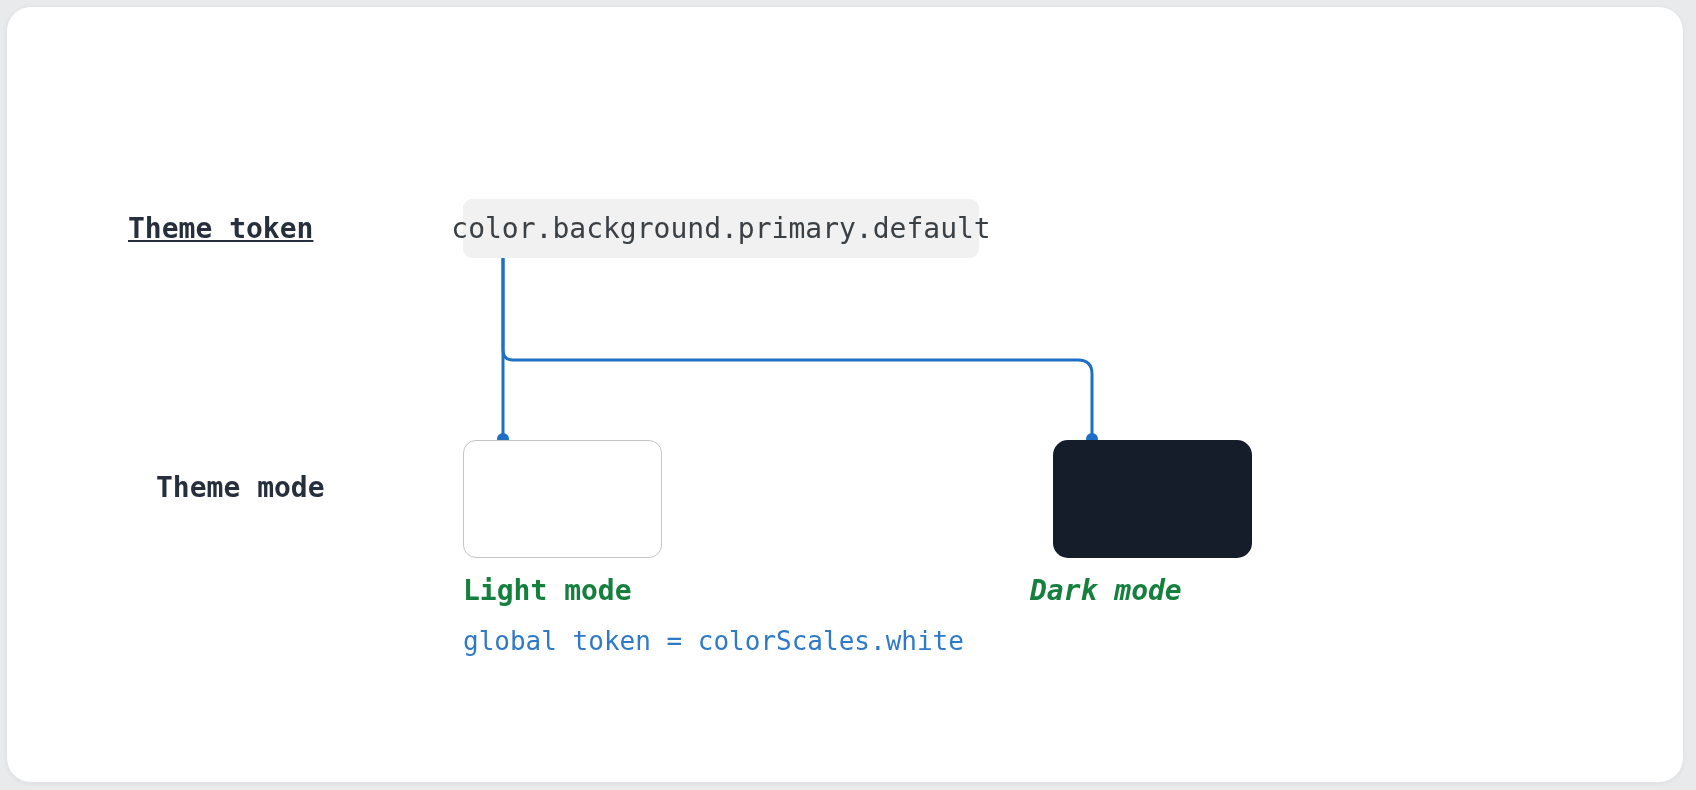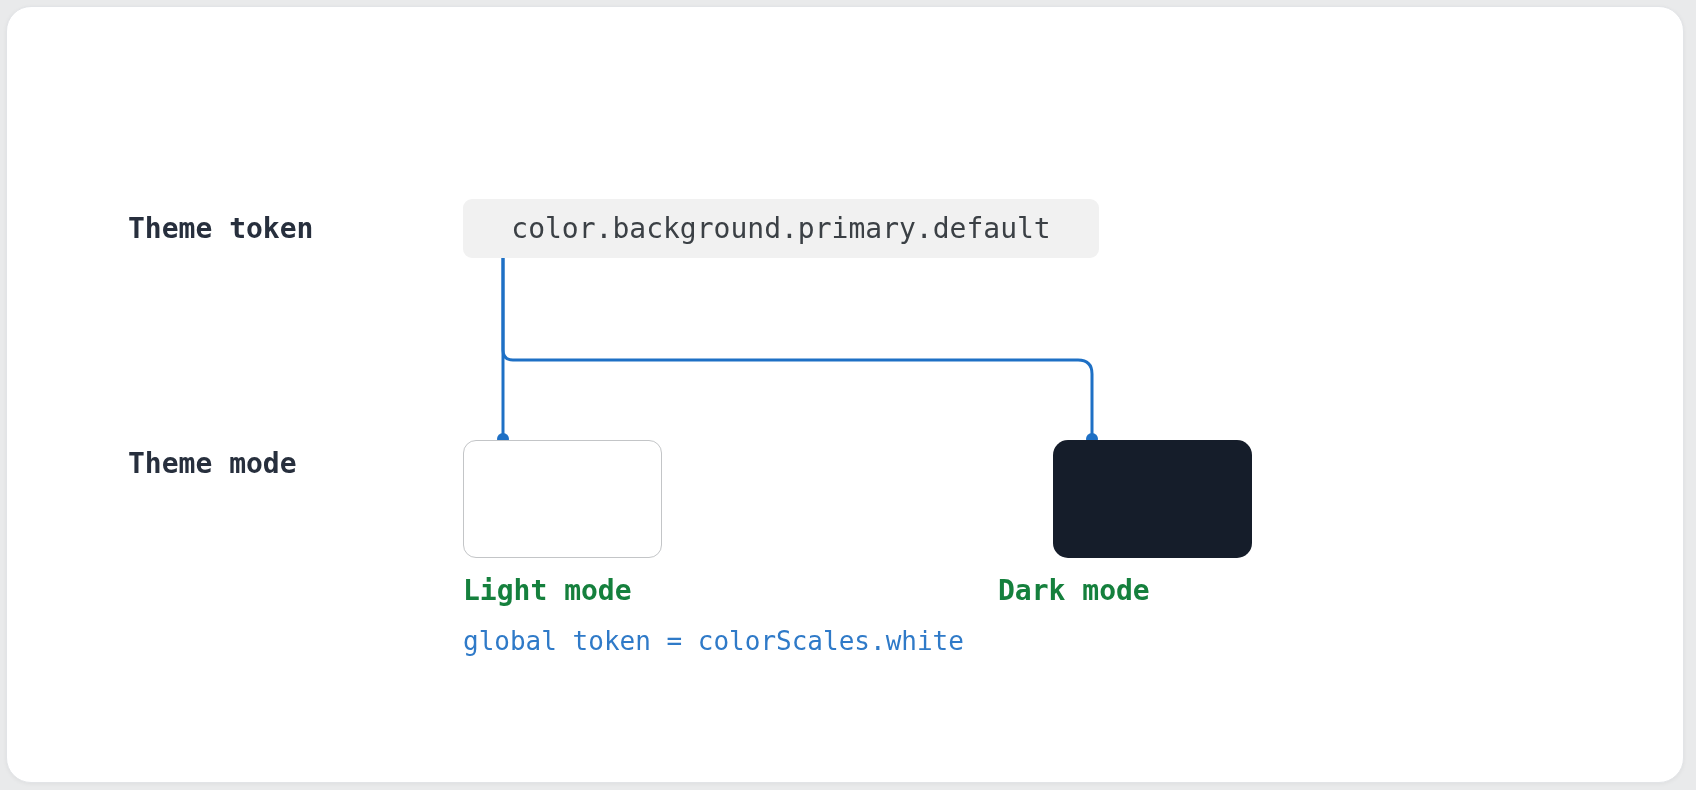--- a/index.html
+++ b/index.html
@@ -40,27 +40,27 @@
     position: absolute;
     left: 128px;
     display: flex;
     align-items: center;
     font-size: 28px;
     font-weight: bold;
     color: #272f3d;
     letter-spacing: 0;
     white-space: pre;
   }
-  .row-label.token-row { top: 199px; height: 59px; }
-  .row-label.mode-row  { top: 447px; height: 32px; }
+  .row-label.token-row { top: 199px; height: 59px; text-decoration: underline; }
+  .row-label.mode-row  { top: 471px; height: 32px; margin-left: 28px; }
   .token-pill {
     position: absolute;
     left: 463px;
     top: 199px;
-    width: 636px;
+    width: 516px;
     height: 59px;
     background: #f1f1f1;
     border-radius: 9px;
     display: flex;
     align-items: center;
     justify-content: center;
     font-size: 28px;
     color: #3b4045;
     white-space: pre;
   }
@@ -97,21 +97,21 @@
     position: absolute;
     top: 626px;
     height: 30px;
     display: flex;
     align-items: center;
     font-size: 26px;
     color: #2f7ac8;
     white-space: pre;
   }
   .pos-light { left: 463px; }
-  .pos-dark  { left: 998px; }
+  .pos-dark  { left: 1030px; font-style: italic; }
 </style>
 </head>
 <body>
 
 <div class="page">
 
   <div class="card"></div>
 
   <svg class="connectors" viewBox="0 0 1696 790" xmlns="http://www.w3.org/2000/svg">
     <path d="M 503 258 L 503 437" fill="none" stroke="#1e70c5" stroke-width="3"></path>

